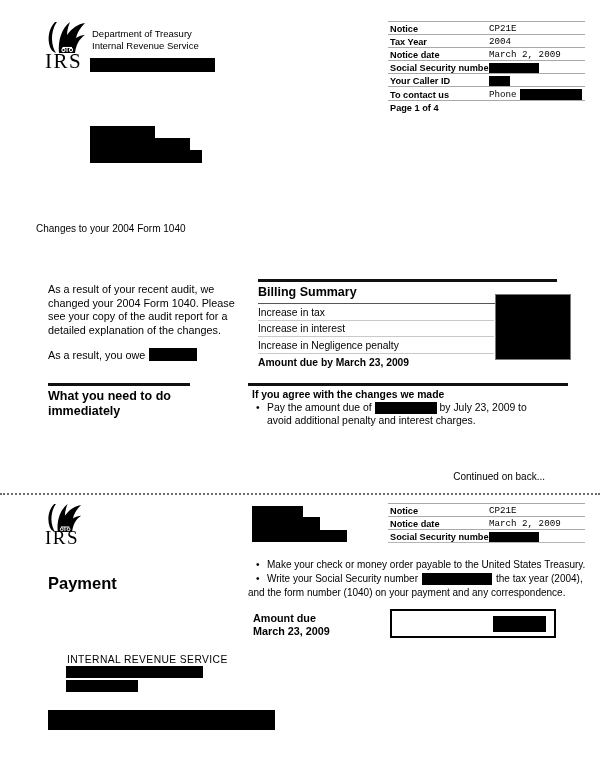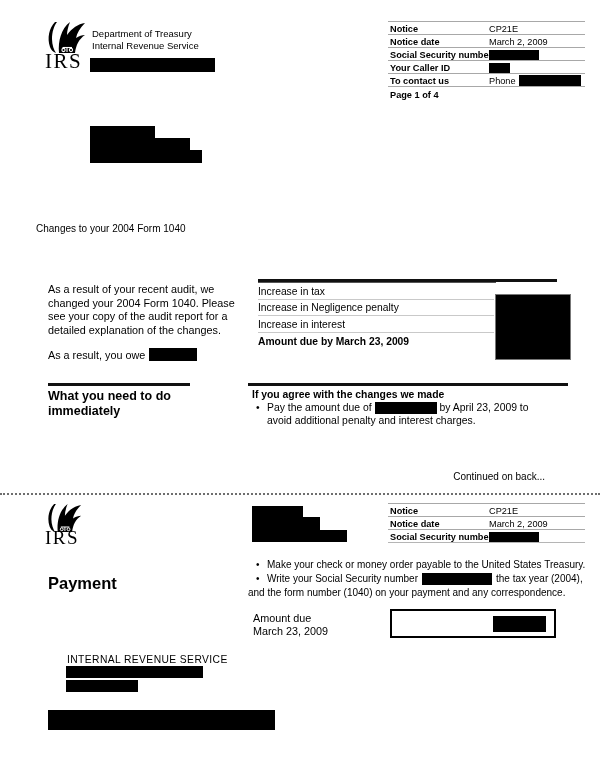--- a/index.html
+++ b/index.html
@@ -19,21 +19,21 @@
   .irs-word.stub { left:45px; top:527px; font-size:19px; }
   .dept { left:92px; top:28px; font-size:9.5px; line-height:11.5px; }
   .hdr-redact { left:90px; top:58px; width:125px; height:14px; }
 
   
   .ntable { width:197px; font-size:9.2px; }
   .ntable.top { left:388px; top:21px; }
   .ntable.stub { left:388px; top:503px; border-bottom:1px solid #b5b5b5; }
   .nrow { display:flex; align-items:flex-end; border-top:1px solid #a8a8a8; height:12.1px; padding-left:2px; }
   .nlab { font-weight:bold; width:99px; flex:none; white-space:nowrap; }
-  .nval { white-space:nowrap; display:flex; align-items:center; }
+  .nval { white-space:nowrap; display:flex; align-items:center;font-family:Liberation Mono, monospace; }
   .npage { font-weight:bold; }
   .r-ssn      { width:50px; height:10px; }
   .r-phone    { width:62px; height:11px; margin-left:3px; }
   .r-caller   { width:21px; height:10px; }
 
   
   .addr-block { left:90px; top:126px; }
   .addr-block div { background:#000; }
   .ab1 { width:65px;  height:12px; }
   .ab2 { width:100px; height:12px; }
@@ -81,21 +81,21 @@
   .sb3 { width:95px; height:12px; }
 
   .pay-head { left:48px; top:574px; font-size:16.5px; font-weight:bold; }
 
   .stub-bullets { left:248px; top:558px; width:340px; font-size:10px; line-height:13.8px; }
   .sbullet { display:flex; white-space:nowrap; }
   .sbullet::before { content:"\2022"; width:11px; flex:none; padding-left:8px; }
   .scont { white-space:nowrap; }
   .r-wssn { width:70px; height:12px; margin:0 4px; }
 
-  .amt-labels { left:253px; top:612px; font-size:10.8px; font-weight:normal; line-height:13px; }
+  .amt-labels { left:253px; top:612px; font-size:10.8px; font-weight:bold; line-height:13px; }
   .amt-box { left:390px; top:609px; width:162px; height:25px; border:2px solid #000; }
   .amt-box-redact { position:absolute; right:8px; top:5px; width:53px; height:16px; background:#000; }
 
   .payee { left:67px; top:654px; font-size:10.3px; letter-spacing:0.4px; }
   .bar-a { left:66px; top:666px; width:137px; height:12px; }
   .bar-b { left:66px; top:680px; width:72px;  height:12px; }
   .bar-c { left:48px; top:710px; width:227px; height:20px; }
 </style>
 </head>
 <body>
@@ -121,20 +121,24 @@
     <div>Internal Revenue Service</div>
   </div>
   <div class="abs redact hdr-redact"></div>
 
   <div class="abs ntable top">
     <div class="nrow">
       <span class="nlab">Notice</span>
       <span class="nval">CP21E</span>
     </div>
     <div class="nrow">
+      <span class="nlab">Tax Year</span>
+      <span class="nval">2004</span>
+    </div>
+    <div class="nrow">
       <span class="nlab">Notice date</span>
       <span class="nval">March 2, 2009</span>
     </div>
     <div class="nrow">
       <span class="nlab">Social Security number</span>
       <span class="nval">
           <span class="redact r-ssn"></span>
         </span>
     </div>
     <div class="nrow">
@@ -164,37 +168,38 @@
   <div class="abs subject">Changes to your 2004 Form 1040</div>
 
   <div class="abs body-par">As a result of your recent audit, we changed your 2004 Form 1040. Please see your copy of the audit report for a detailed explanation of the changes.</div>
   <div class="abs owe-row">
     <span>As a result, you owe</span>
     <span class="redact owe-redact"></span>
   </div>
 
   <div class="abs billing">
     <div class="brule"></div>
+    <div class="btitle">Billing Summary</div>
     <div class="bdiv"></div>
     <div class="brow">Increase in tax</div>
+    <div class="brow">Increase in interest</div>
     <div class="brow">Increase in Negligence penalty</div>
-    <div class="brow">Increase in interest</div>
     <div class="brow btotal">Amount due by March 23, 2009</div>
     <div class="bredact"></div>
   </div>
 
   <div class="abs todo-left">
     <div class="todo-rule"></div>
     <div class="todo-head">What you need to do immediately</div>
   </div>
   <div class="abs todo-right">
     <div class="todo-rule"></div>
     <div class="agree-head">If you agree with the changes we made</div>
     <div class="bullet-row">
-      <span class="bullet-text"><span>Pay the amount due of</span><span class="redact inline-redact r-pay"></span><span>by April 23, 2009 to avoid additional penalty and interest charges.</span></span>
+      <span class="bullet-text"><span>Pay the amount due of</span><span class="redact inline-redact r-pay"></span><span>by July 23, 2009 to avoid additional penalty and interest charges.</span></span>
     </div>
   </div>
 
   <div class="abs continued">Continued on back...</div>
   <div class="abs perforation"></div>
 
   <span class="eagle" style="top:503px;">
     <svg width="36" height="30" viewBox="0 0 40 33">
       <path d="M9 1 C3 7 1 17 4 26 C5 29 7 31 10 32 C8 29 6 24 6 18 C6 11 8 5 11 1 Z" fill="#000"></path>
       <path d="M13 32 C12 20 15 8 24 1 C22 6 21 10 21 14 C26 7 32 3 39 2 C34 7 31 12 30 17 C33 15 36 14 39 14 C33 18 30 24 29 32 Z" fill="#000"></path>

